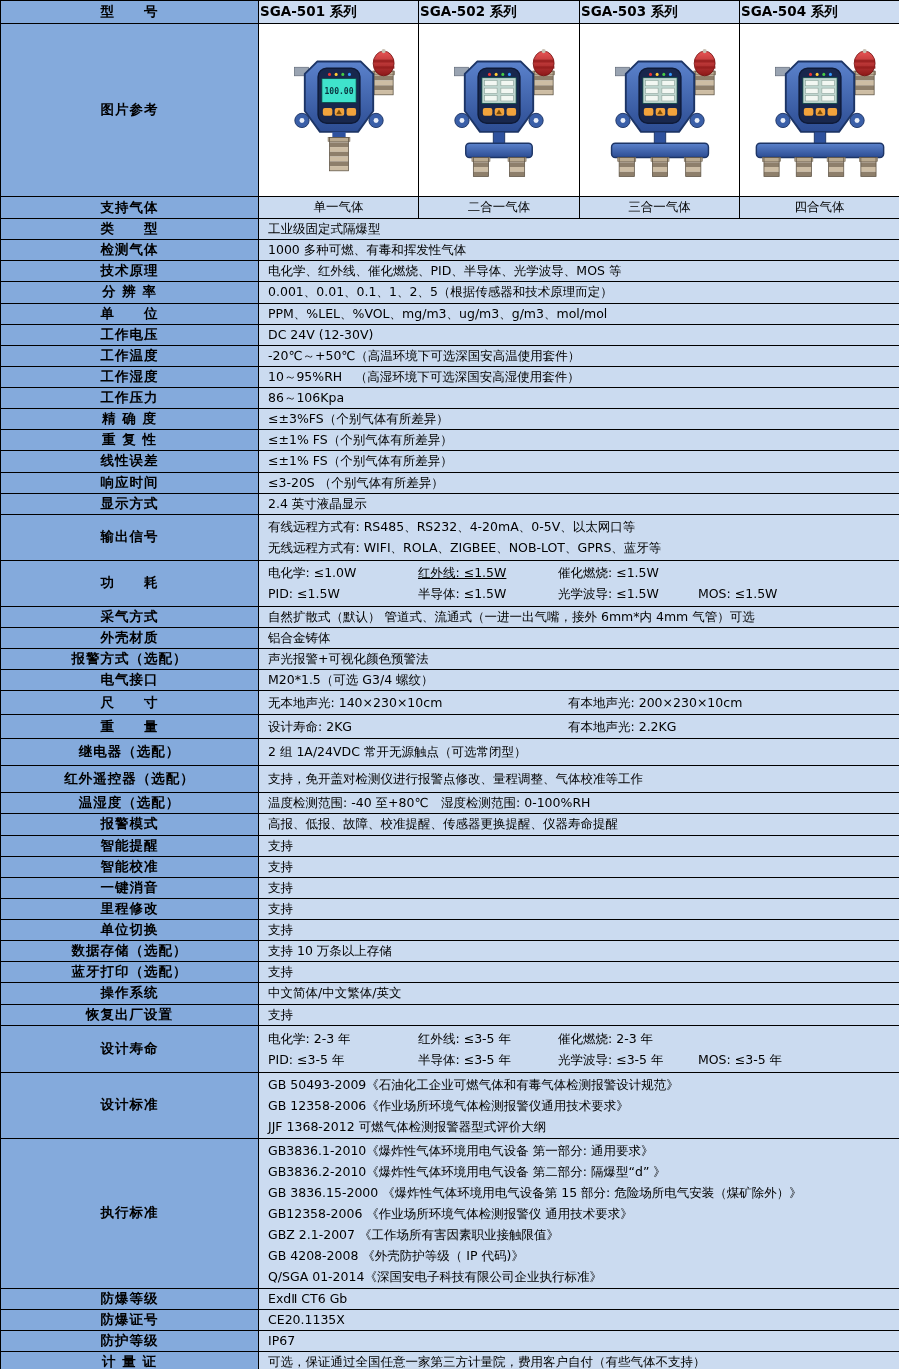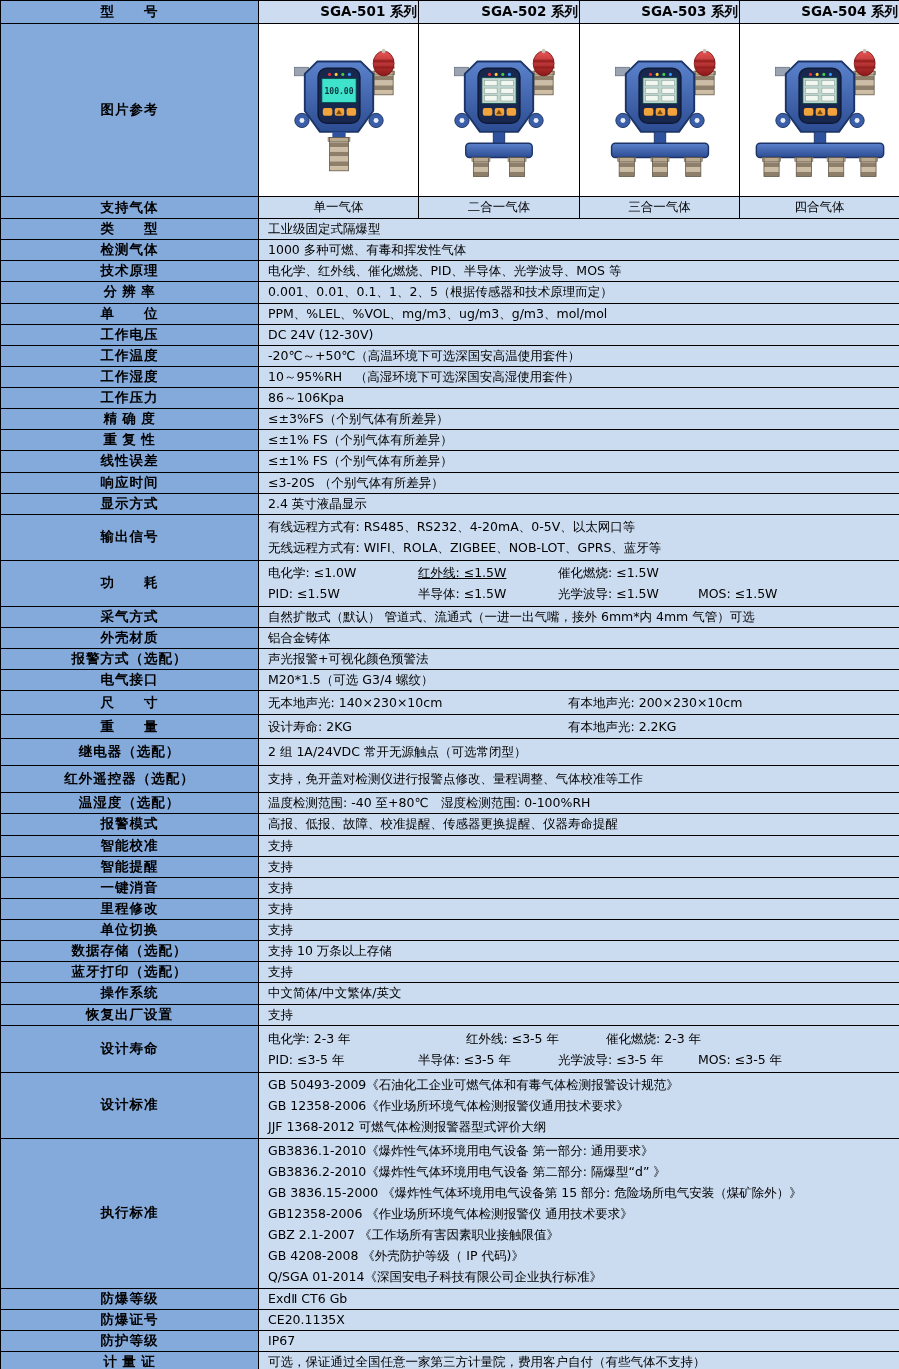--- a/index.html
+++ b/index.html
@@ -6,23 +6,23 @@
     --border:#000000;
     --labelBg:#84AADC;
     --valBg:#CBDBF0;
     --hdrBg:#CDDCF1;
   }
   html,body{margin:0;padding:0;background:#fff;}
   body{width:899px;font-family:"DejaVu Sans","Liberation Sans",sans-serif;color:#000;}
   table{border-collapse:collapse;width:899px;table-layout:fixed;background:#fff;}
   td{border:1.5px solid var(--border);overflow:hidden;vertical-align:middle;}
   tr.std{height:17px;}
-  .lbl{background:var(--labelBg);font-weight:bold;text-align:center;font-size:13.5px;letter-spacing:1px;padding:0 2px;font-family:Liberation Serif, serif;}
+  .lbl{background:var(--labelBg);font-weight:bold;text-align:center;font-size:13.5px;letter-spacing:1px;padding:0 2px;}
   .val{background:var(--valBg);font-size:12.5px;padding:1px 9px;line-height:1.45;}
-  .hdr{background:var(--hdrBg);font-weight:bold;text-align:right;font-size:13.5px;}
+  .hdr{background:var(--hdrBg);font-weight:bold;text-align:left;font-size:13.5px;}
   .img-cell{background:#fff;text-align:center;padding:17px 0;}
   .gline{white-space:nowrap;line-height:21px;}
   .gcell{display:inline-block;vertical-align:top;}
   .vline{line-height:21px;white-space:nowrap;}
   svg{display:block;margin:0 auto;}
 </style>
 </head>
 <body>
 
 <table>
@@ -414,25 +414,25 @@
       </tr>
       <tr class="std">
         <td class="lbl">温湿度（选配）</td>
         <td class="val" colspan="4">温度检测范围: -40 至+80℃　湿度检测范围: 0-100%RH</td>
       </tr>
       <tr class="std">
         <td class="lbl">报警模式</td>
         <td class="val" colspan="4">高报、低报、故障、校准提醒、传感器更换提醒、仪器寿命提醒</td>
       </tr>
       <tr class="std">
+        <td class="lbl">智能提醒</td>
+        <td class="val" colspan="4">支持</td>
+      </tr>
+      <tr class="std">
         <td class="lbl">智能校准</td>
-        <td class="val" colspan="4">支持</td>
-      </tr>
-      <tr class="std">
-        <td class="lbl">智能提醒</td>
         <td class="val" colspan="4">支持</td>
       </tr>
       <tr class="std">
         <td class="lbl">一键消音</td>
         <td class="val" colspan="4">支持</td>
       </tr>
       <tr class="std">
         <td class="lbl">里程修改</td>
         <td class="val" colspan="4">支持</td>
       </tr>
@@ -452,21 +452,21 @@
         <td class="lbl">操作系统</td>
         <td class="val" colspan="4">中文简体/中文繁体/英文</td>
       </tr>
       <tr class="std">
         <td class="lbl">恢复出厂设置</td>
         <td class="val" colspan="4">支持</td>
       </tr>
       <tr style="height: 47px;">
         <td class="lbl">设计寿命</td>
         <td class="val" colspan="4">
-          <div class="gline"><span class="gcell" style="width: 150px;">电化学: 2-3 年</span><span class="gcell" style="width: 140px; margin-left: 48px;">红外线: ≤3-5 年</span><span class="gcell" style="width: 140px;">催化燃烧: 2-3 年</span></div>
+          <div class="gline"><span class="gcell" style="width: 150px;">电化学: 2-3 年</span><span class="gcell" style="width: 140px;">红外线: ≤3-5 年</span><span class="gcell" style="width: 140px;">催化燃烧: 2-3 年</span></div>
           <div class="gline"><span class="gcell" style="width: 150px;">PID: ≤3-5 年</span><span class="gcell" style="width: 140px;">半导体: ≤3-5 年</span><span class="gcell" style="width: 140px;">光学波导: ≤3-5 年</span><span class="gcell">MOS: ≤3-5 年</span></div>
         </td>
       </tr>
       <tr style="height: 63px;">
         <td class="lbl">设计标准</td>
         <td class="val" colspan="4">
           <div class="vline">GB 50493-2009《石油化工企业可燃气体和有毒气体检测报警设计规范》</div>
           <div class="vline">GB 12358-2006《作业场所环境气体检测报警仪通用技术要求》</div>
           <div class="vline">JJF 1368-2012 可燃气体检测报警器型式评价大纲</div>
         </td>

